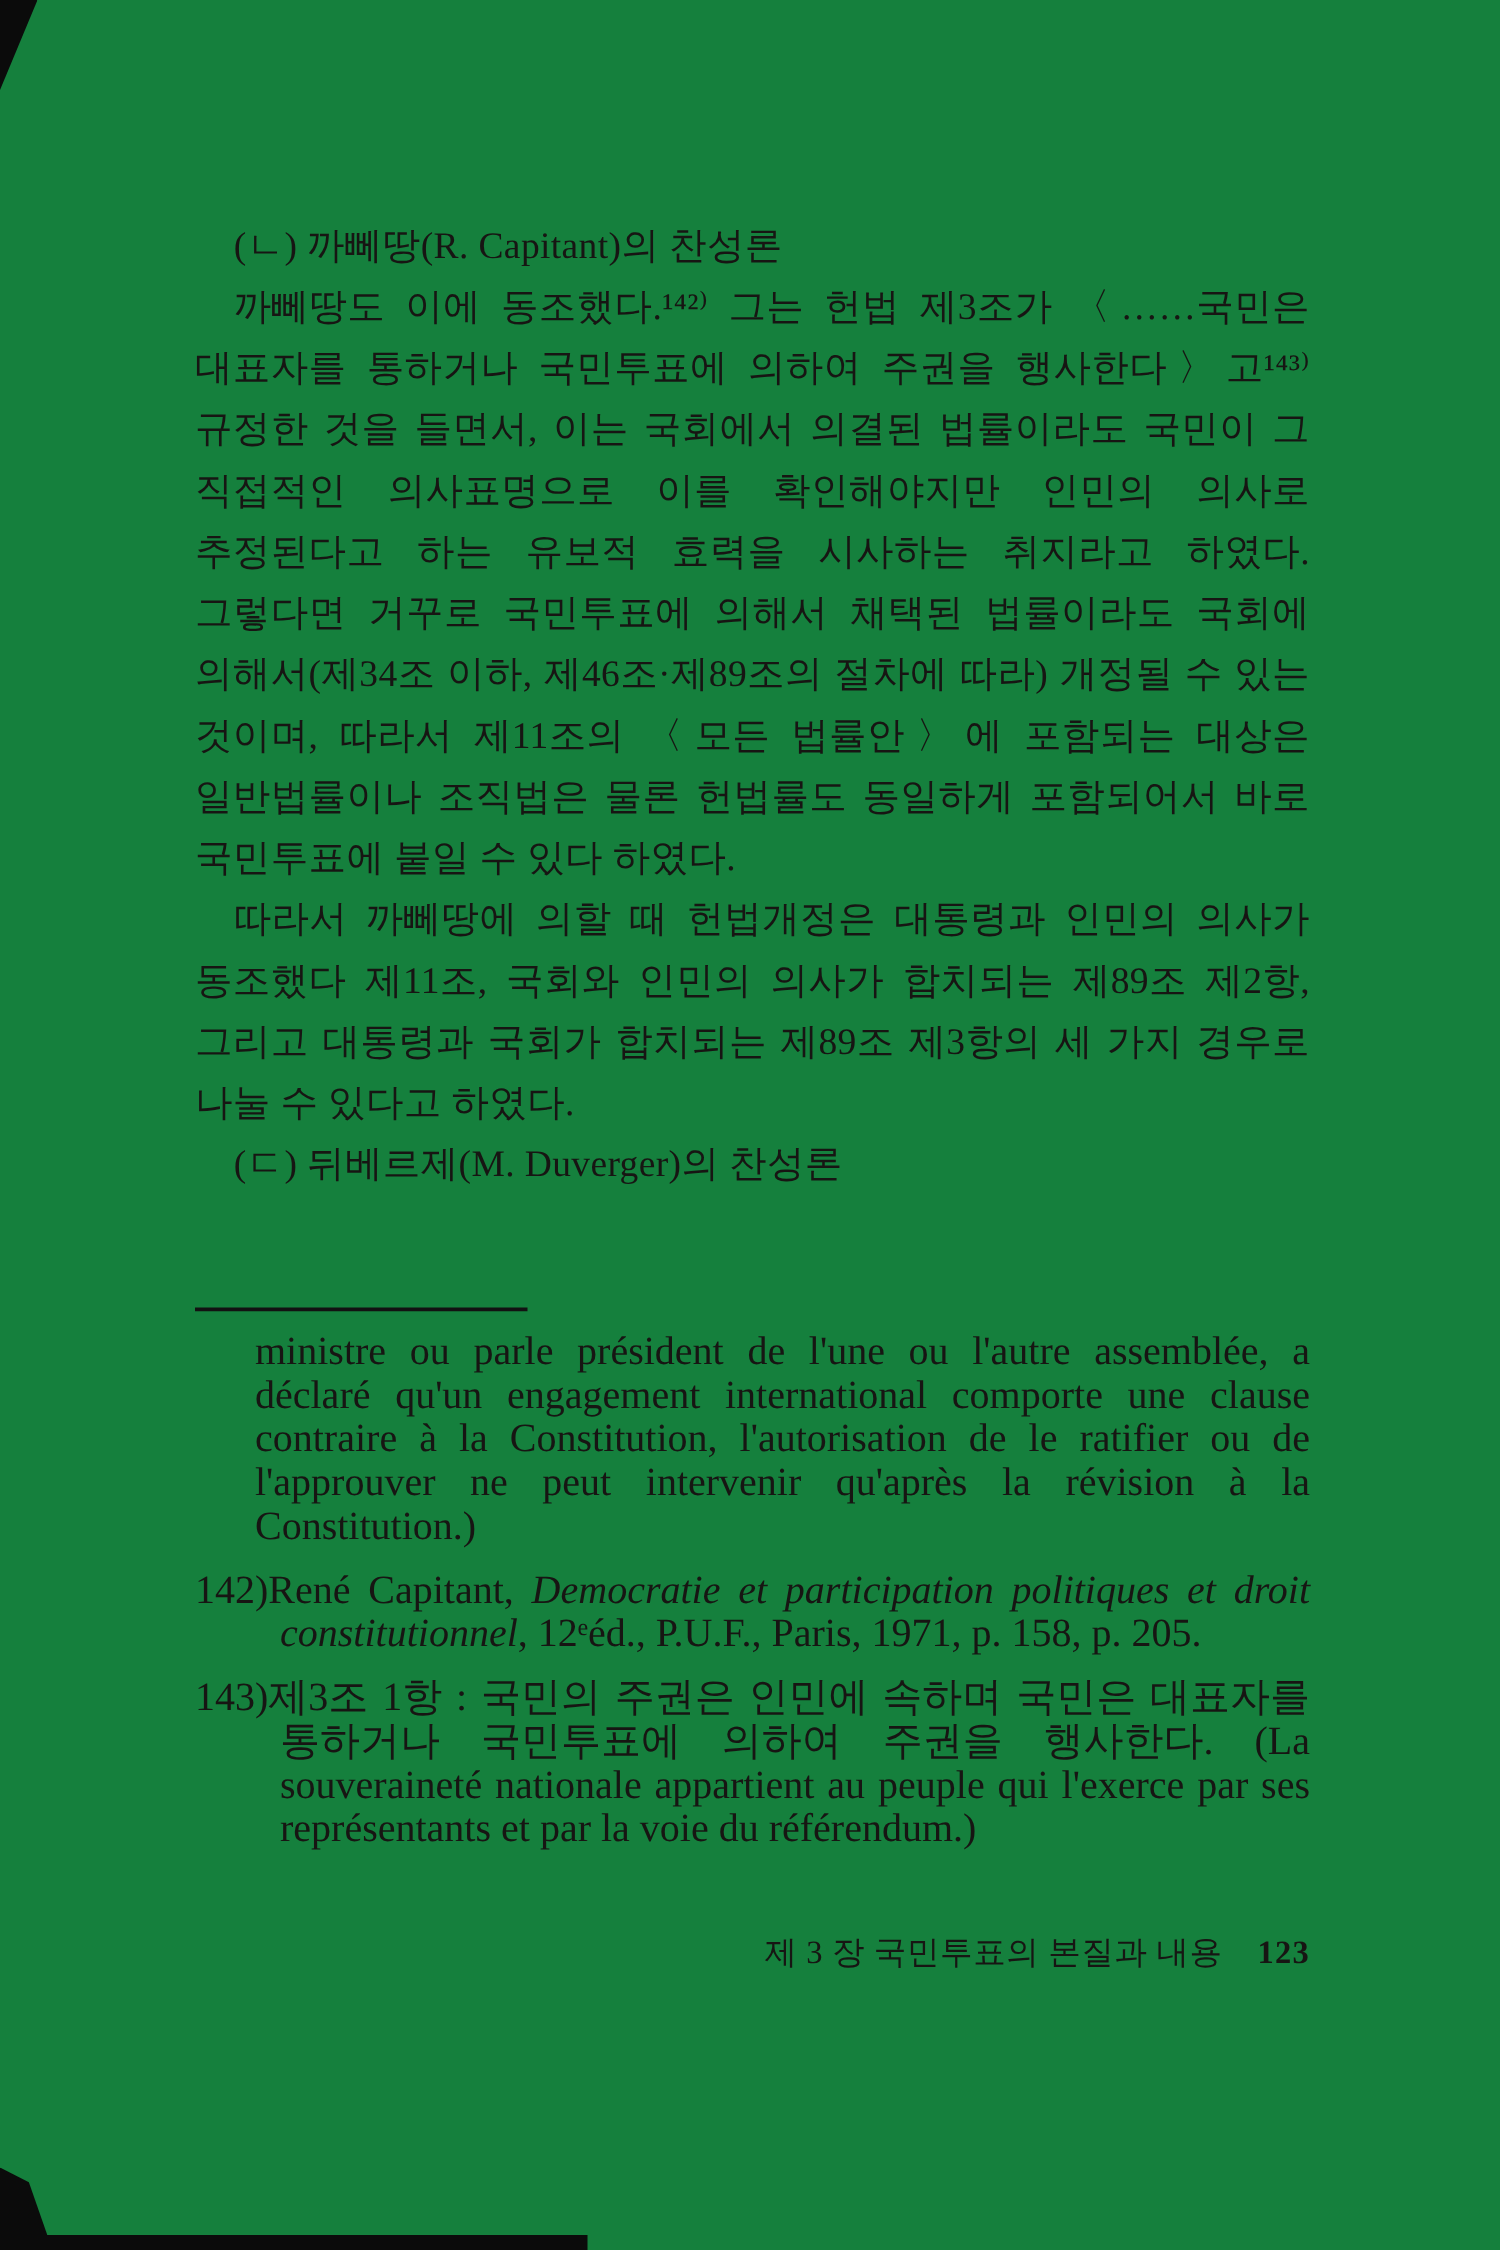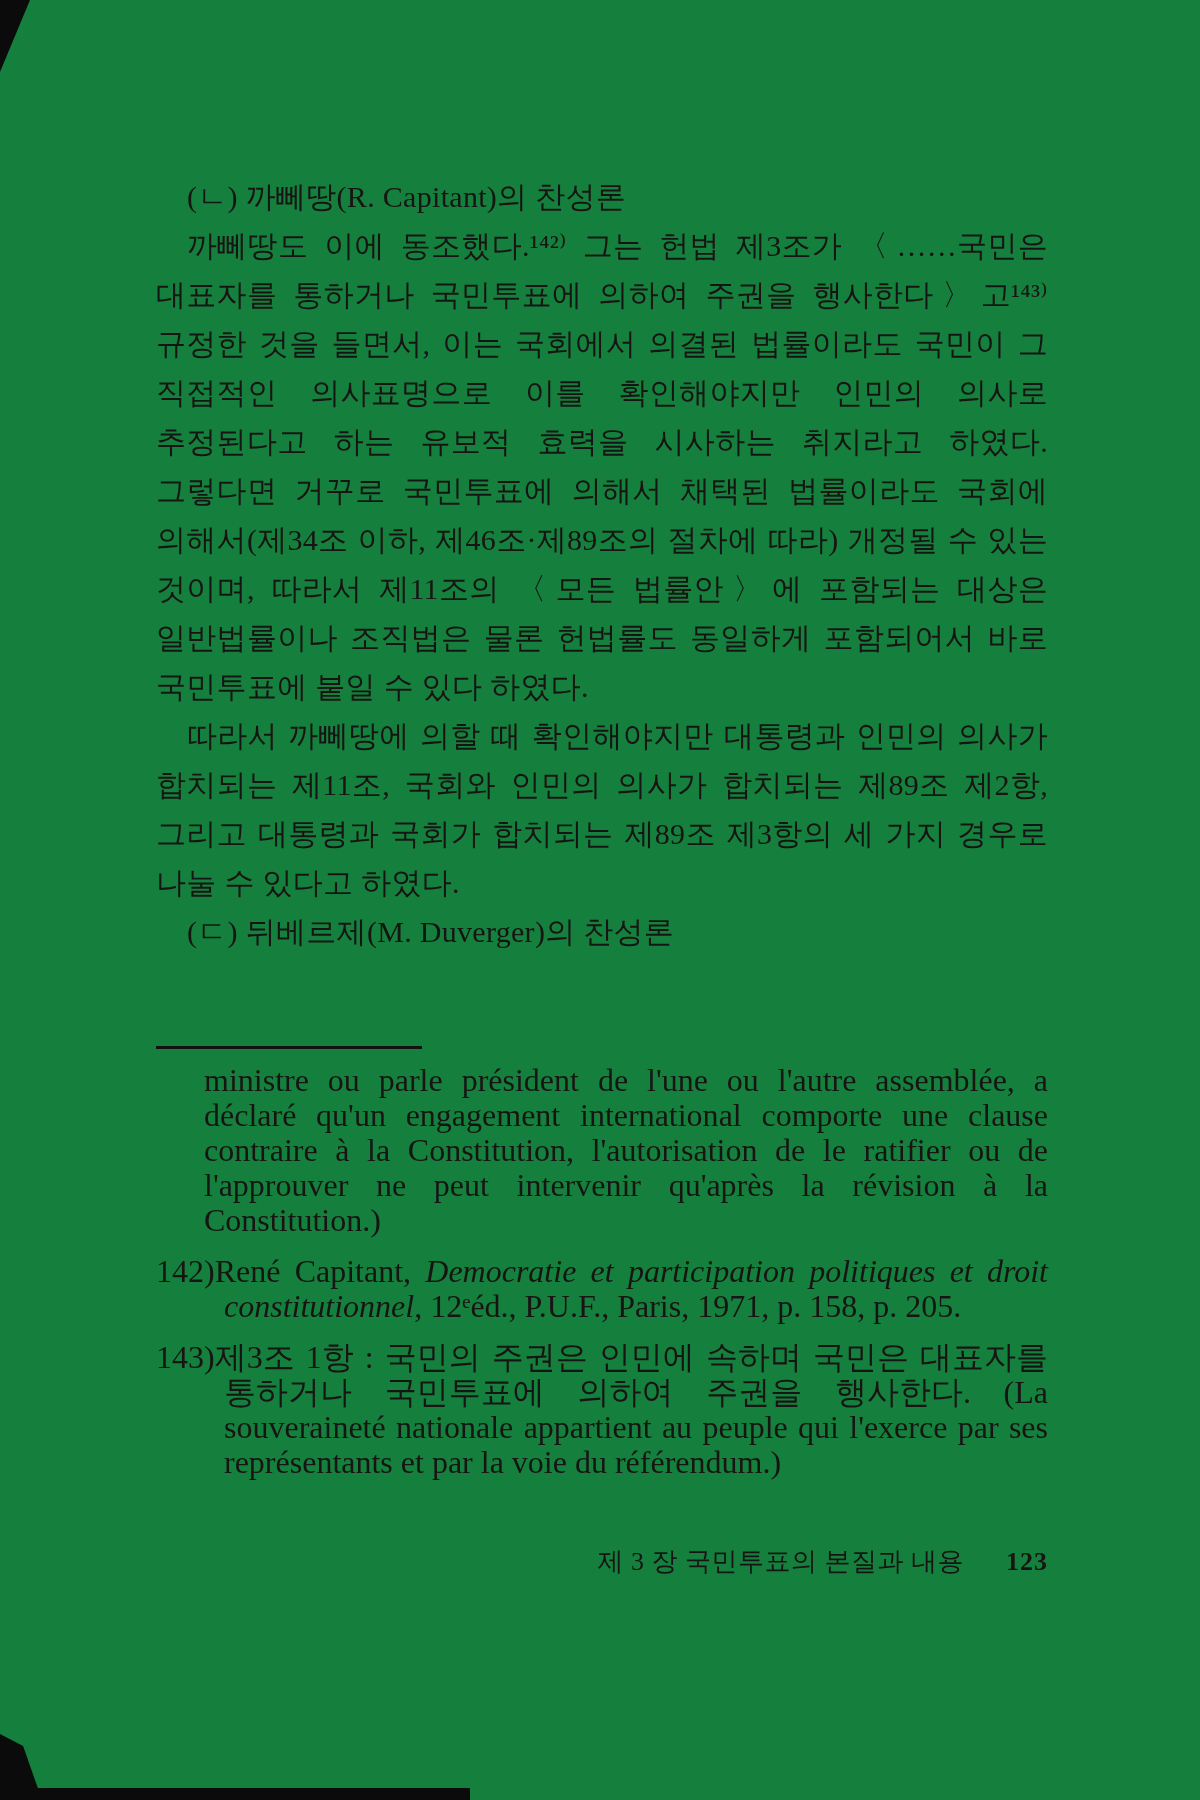--- a/index.html
+++ b/index.html
@@ -70,37 +70,37 @@
   
   .footer {
     position: absolute;
     right: 152px; top: 1544px;
     font-size: 26px;
     letter-spacing: 0.5px;
     white-space: nowrap;
   }
   .footer .pagenum {
     font-weight: bold;
-    margin-left: 42px;
+    margin-left: 28px;
     letter-spacing: 1px;
   }
 </style>
 </head>
 <body>
 
 <div class="page">
 
   <div class="artifact top-left"></div>
   <div class="artifact bottom-left"></div>
   <div class="artifact bottom-strip"></div>
 
   <div class="content">
     <p class="heading">(ㄴ) 까뻬땅(R. Capitant)의 찬성론</p>
     <p>까뻬땅도 이에 동조했다.¹⁴²⁾ 그는 헌법 제3조가 〈……국민은 대표자를 통하거나 국민투표에 의하여 주권을 행사한다〉고¹⁴³⁾ 규정한 것을 들면서, 이는 국회에서 의결된 법률이라도 국민이 그 직접적인 의사표명으로 이를 확인해야지만 인민의 의사로 추정된다고 하는 유보적 효력을 시사하는 취지라고 하였다. 그렇다면 거꾸로 국민투표에 의해서 채택된 법률이라도 국회에 의해서(제34조 이하, 제46조·제89조의 절차에 따라) 개정될 수 있는 것이며, 따라서 제11조의 〈모든 법률안〉에 포함되는 대상은 일반법률이나 조직법은 물론 헌법률도 동일하게 포함되어서 바로 국민투표에 붙일 수 있다 하였다.</p>
-    <p>따라서 까뻬땅에 의할 때 확인해야지만 대통령과 인민의 의사가 합치되는 제11조, 국회와 인민의 의사가 합치되는 제89조 제2항, 그리고 대통령과 국회가 합치되는 제89조 제3항의 세 가지 경우로 나눌 수 있다고 하였다.</p>
+    <p>따라서 까뻬땅에 의할 때 헌법개정은 대통령과 인민의 의사가 동조했다 제11조, 국회와 인민의 의사가 합치되는 제89조 제2항, 그리고 대통령과 국회가 합치되는 제89조 제3항의 세 가지 경우로 나눌 수 있다고 하였다.</p>
     <p class="heading">(ㄷ) 뒤베르제(M. Duverger)의 찬성론</p>
   </div>
 
   <div class="footnotes">
     <div class="fn-rule"></div>
 
     <p class="fn-cont">ministre ou parle président de l'une ou l'autre assemblée, a déclaré qu'un engagement international comporte une clause contraire à la Constitution, l'autorisation de le ratifier ou de l'approuver ne peut intervenir qu'après la révision à la Constitution.)</p>
 
     <p class="fn-item"><span class="num">142)</span><span>René Capitant, </span><span class="it">Democratie et participation politiques et droit constitutionnel</span><span>, 12ᵉéd., P.U.F., Paris, 1971, p. 158, p. 205.</span></p>
 

